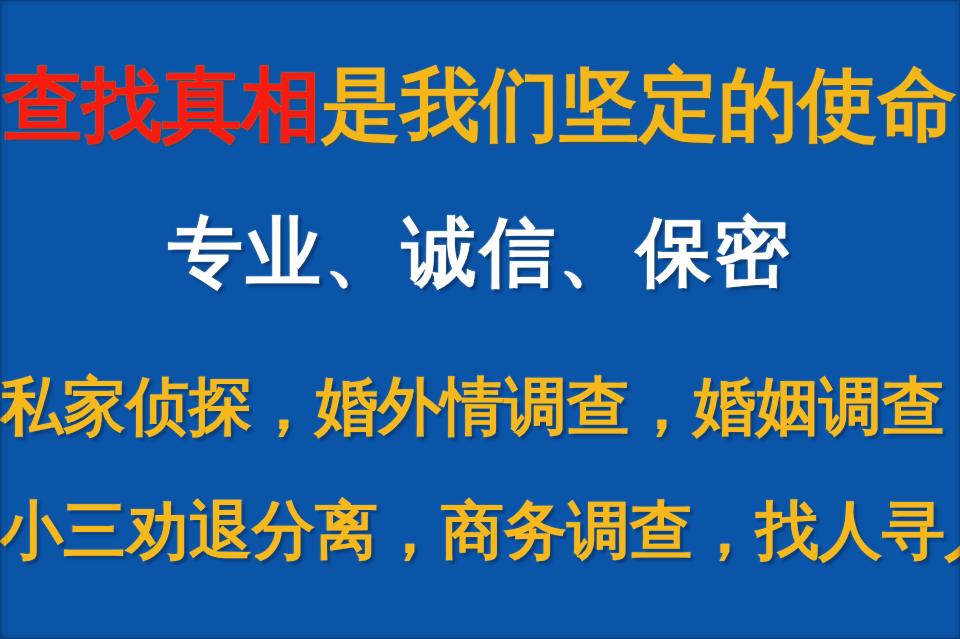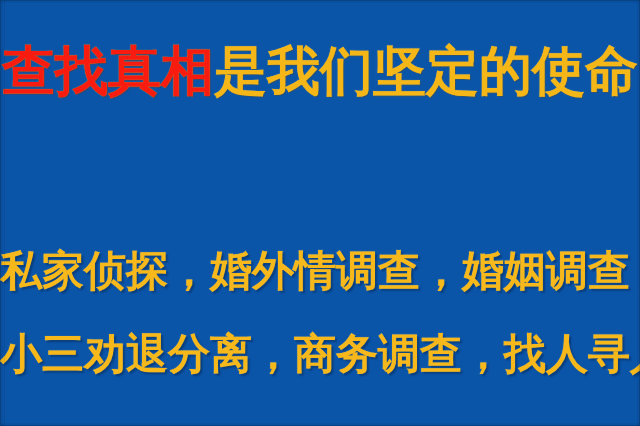--- a/index.html
+++ b/index.html
@@ -98,18 +98,19 @@
 
 <div id="banner">
 
   <div class="frame-edge"></div>
   <div class="edge-seam"></div>
 
   <div class="line line-1">
     <span class="seg-red">查找真相</span><span class="seg-gold">是我们坚定的使命</span>
   </div>
 
+  <div class="line line-2">专业、诚信、保密</div>
 
   <div class="line line-3">私家侦探，婚外情调查，婚姻调查，</div>
 
   <div class="line line-4">小三劝退分离，商务调查，找人寻人</div>
 
 </div>
 
 </body></html>

